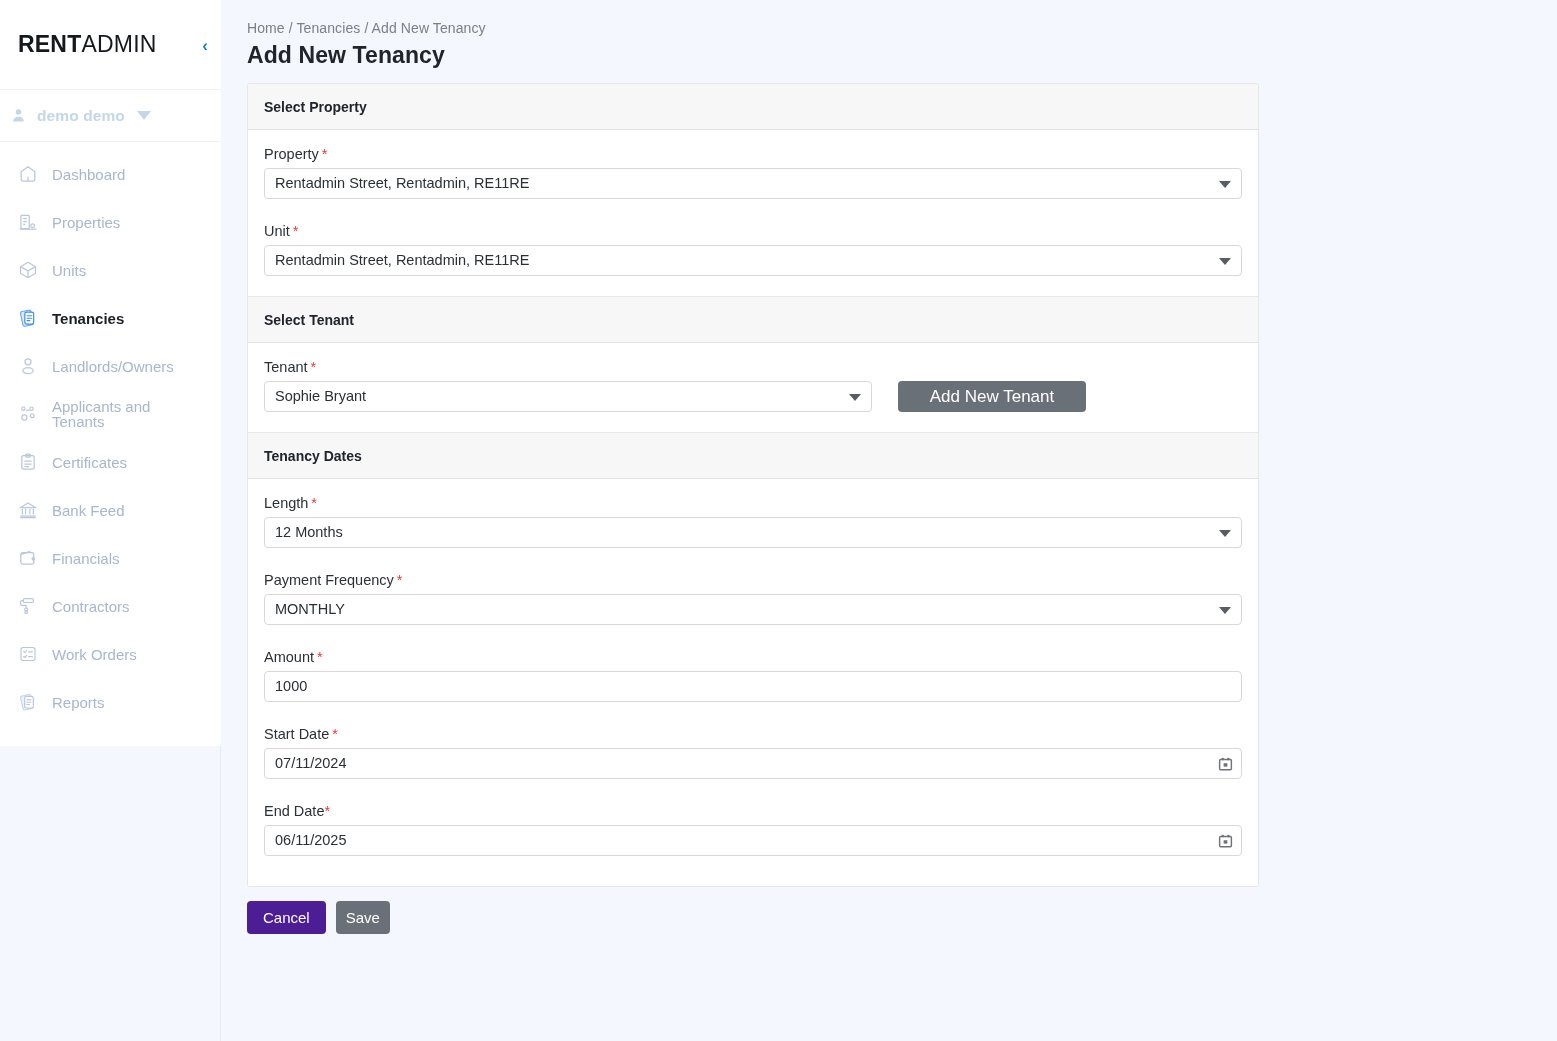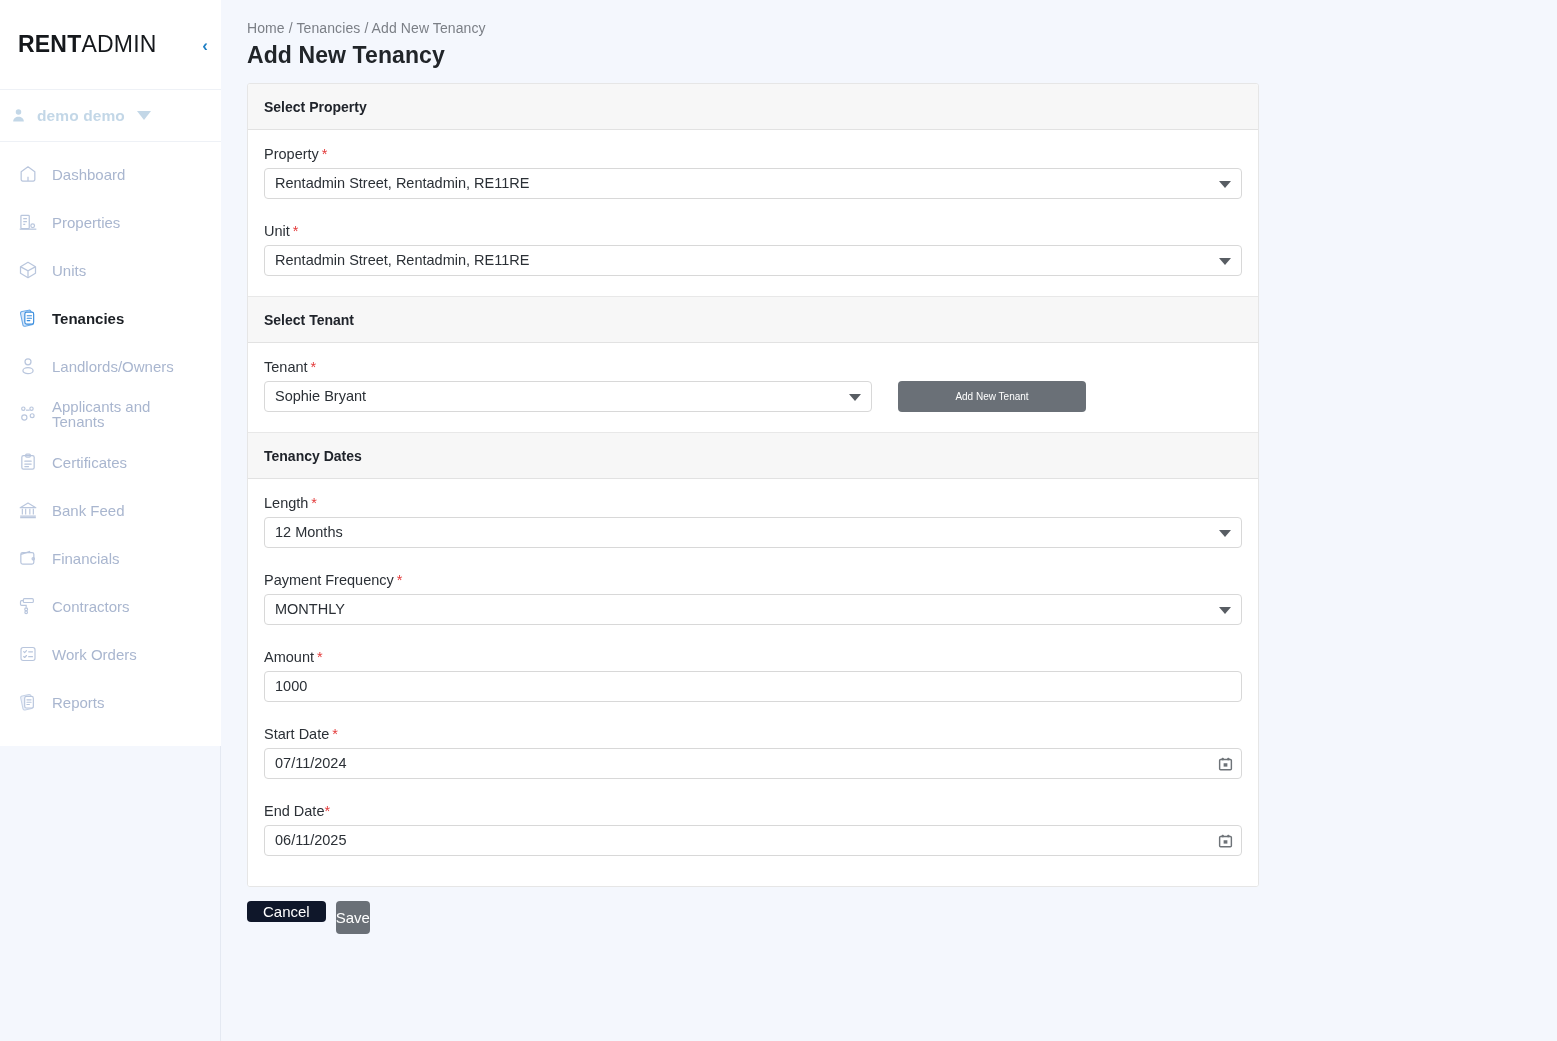--- a/index.html
+++ b/index.html
@@ -181,46 +181,46 @@
     pointer-events: none;
   }
 
   .tenant-row { display: flex; align-items: flex-end; gap: 26px; }
   .tenant-select-wrap { width: 608px; }
   .btn {
     border: none;
     border-radius: 4px;
     font-family: "Liberation Sans", sans-serif;
     cursor: pointer;
-    font-size: 10px;
+    font-size: 17px;
   }
   .btn-secondary {
     background: #6a7077;
     color: #fff;
     height: 31px;
     padding: 0 20px;
     min-width: 188px;
   }
   .actions {
     display: flex;
     gap: 10px;
     margin-top: 14px;
   }
   .btn-danger {
-    background: #0f172a;
+    background: #4c1d95;
     color: #fff;
-    height: 21px;
+    height: 33px;
     padding: 0 16px;
     font-size: 15px;
   }
   .btn-save {
     background: #6a7077;
     color: #fff;
     height: 33px;
-    padding: 0 0;
+    padding: 0 10px;
     font-size: 15px;
   }
 </style>
 </head>
 <body>
 
 <div class="app">
 
   <div class="sidebar-divider-vert"></div>
 

